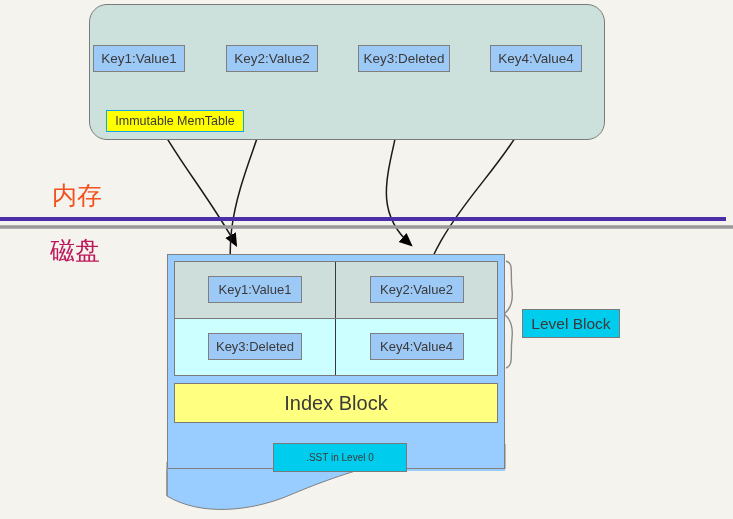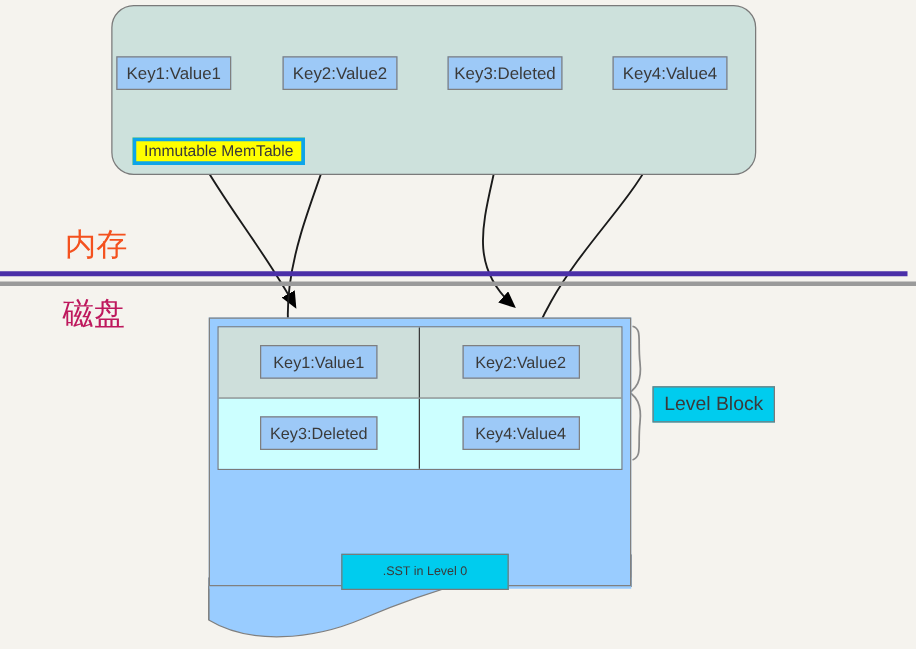--- a/index.html
+++ b/index.html
@@ -53,21 +53,21 @@
   .mt2 { left: 226px; top: 45px; width: 92px; height: 27px; }
   .mt3 { left: 358px; top: 45px; width: 92px; height: 27px; }
   .mt4 { left: 490px; top: 45px; width: 92px; height: 27px; }
 
   
   .mem-label {
     position: absolute;
     left: 106px; top: 110px;
     width: 138px; height: 22px;
     background: #ffff00;
-    border: 3px solid #0ea5e9;
+    border: 1px solid #0ea5e9;
     box-sizing: border-box;
     color: #3a3a3a;
     font-size: 12.5px;
     display: flex;
     align-items: center;
     justify-content: center;
     white-space: nowrap;
   }
 
   
@@ -253,18 +253,19 @@
     <div class="dbrow bottom">
       <div class="dbcell left">
         <div class="cellbox">Key3:Deleted</div>
       </div>
       <div class="dbcell right">
         <div class="cellbox">Key4:Value4</div>
       </div>
     </div>
   </div>
 
+  <div class="index-block">Index Block</div>
 
   <div class="cyan-label sst-label">.SST in Level 0</div>
 
   <div class="cyan-label datablock-label">Level Block</div>
 
 </div>
 
 </body></html>

